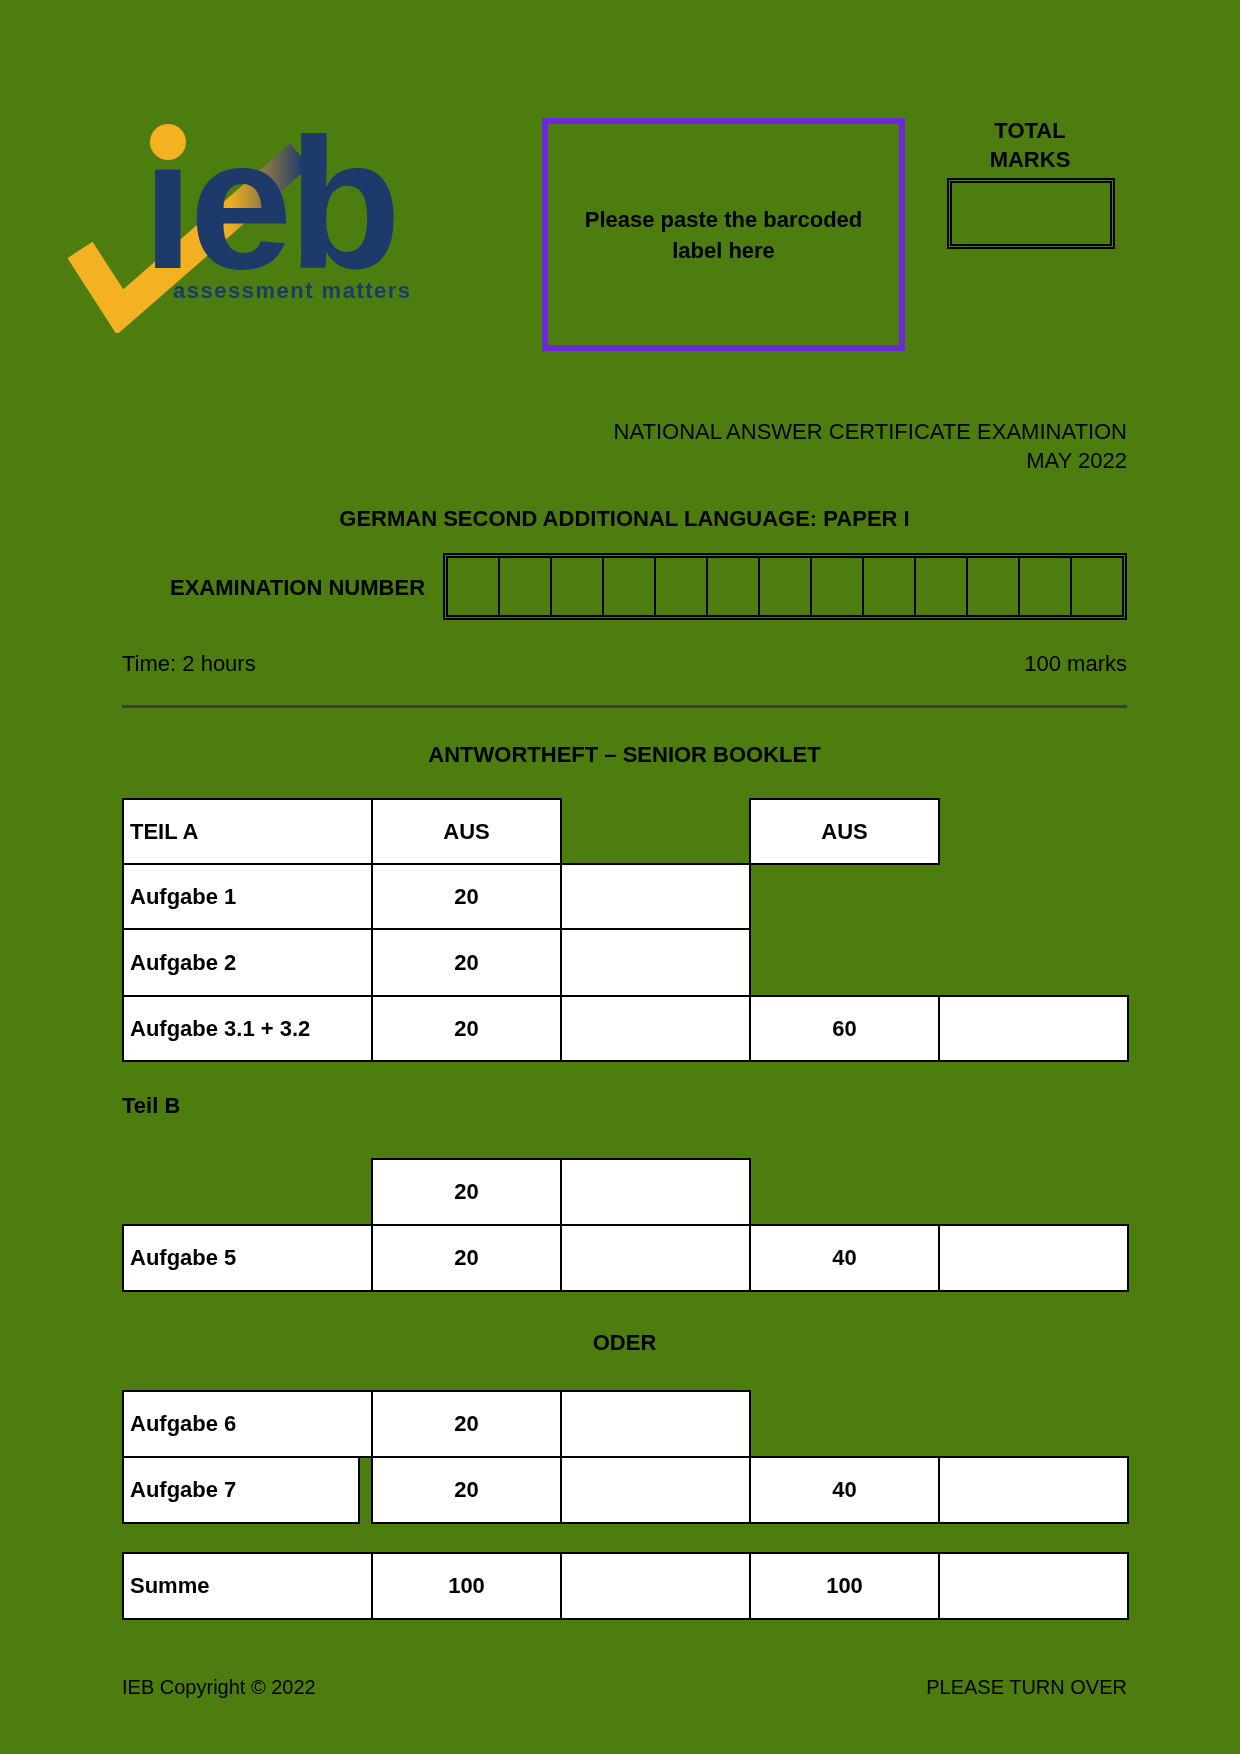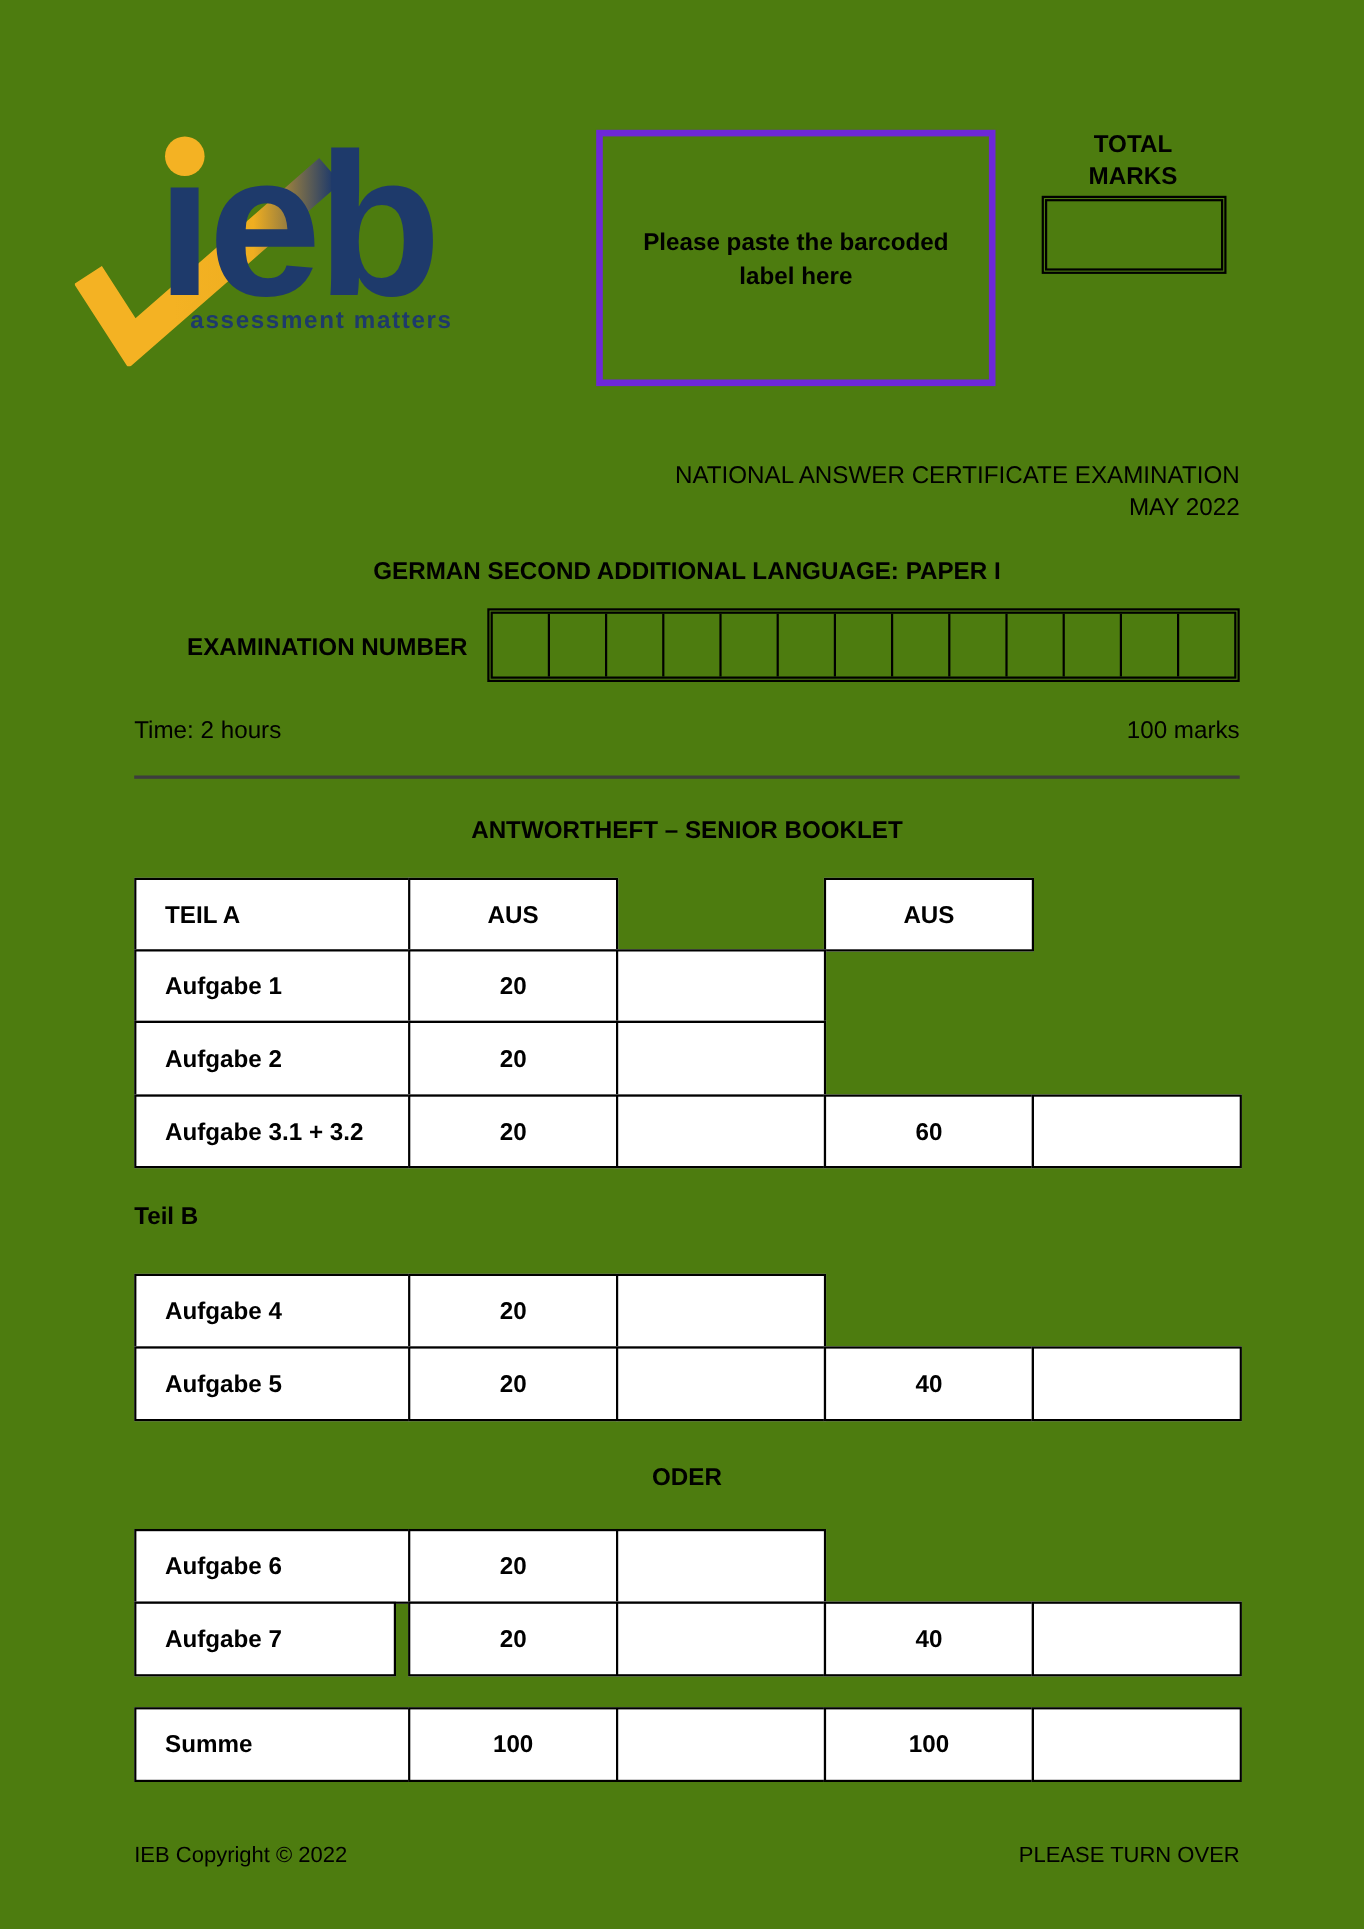--- a/index.html
+++ b/index.html
@@ -13,21 +13,21 @@
   .txt22{font-size:22px;line-height:28px;}
   .bold{font-weight:bold;}
   .center{text-align:center;}
   .right{text-align:right;}
   
   .cell{
     position:absolute;box-sizing:border-box;border:2px solid #000;
     display:flex;align-items:center;font-size:22px;font-weight:bold;
     background:#fff;
   }
-  .cell.lbl{justify-content:flex-start;padding-left:26px;}
+  .cell.lbl{justify-content:flex-start;padding-left:6px;}
   .cell.val{justify-content:center;}
   
   .barcode-box{
     position:absolute;left:542px;top:118px;width:363px;height:233px;
     box-sizing:border-box;border:6px solid #6d28d9;
     display:flex;align-items:center;justify-content:center;text-align:center;
     font-weight:bold;font-size:22px;line-height:31px;
   }
   
   .tm-label{position:absolute;left:930px;top:116px;width:200px;text-align:center;
@@ -120,21 +120,20 @@
   <div class="cell val" style="left:560px;top:928px;width:191px;height:69px;"></div>
 
   <div class="cell lbl" style="left:122px;top:995px;width:251px;height:67px;">Aufgabe 3.1 + 3.2</div>
   <div class="cell val" style="left:371px;top:995px;width:191px;height:67px;">20</div>
   <div class="cell val" style="left:560px;top:995px;width:191px;height:67px;"></div>
   <div class="cell val" style="left:749px;top:995px;width:191px;height:67px;">60</div>
   <div class="cell val" style="left:938px;top:995px;width:191px;height:67px;"></div>
 
   <div class="abs txt22 bold" style="left:122px;top:1092px;">Teil B</div>
 
-  <div class="cell lbl" style="left:122px;top:1158px;width:251px;height:68px;">Aufgabe 4</div>
   <div class="cell val" style="left:371px;top:1158px;width:191px;height:68px;">20</div>
   <div class="cell val" style="left:560px;top:1158px;width:191px;height:68px;"></div>
 
   <div class="cell lbl" style="left:122px;top:1224px;width:251px;height:68px;">Aufgabe 5</div>
   <div class="cell val" style="left:371px;top:1224px;width:191px;height:68px;">20</div>
   <div class="cell val" style="left:560px;top:1224px;width:191px;height:68px;"></div>
   <div class="cell val" style="left:749px;top:1224px;width:191px;height:68px;">40</div>
   <div class="cell val" style="left:938px;top:1224px;width:191px;height:68px;"></div>
 
   <div class="abs txt22 bold center" style="left:122px;top:1329px;width:1005px;">ODER</div>

